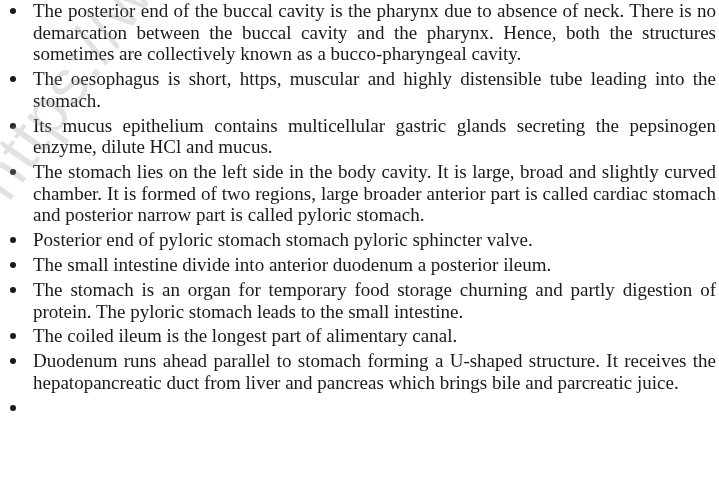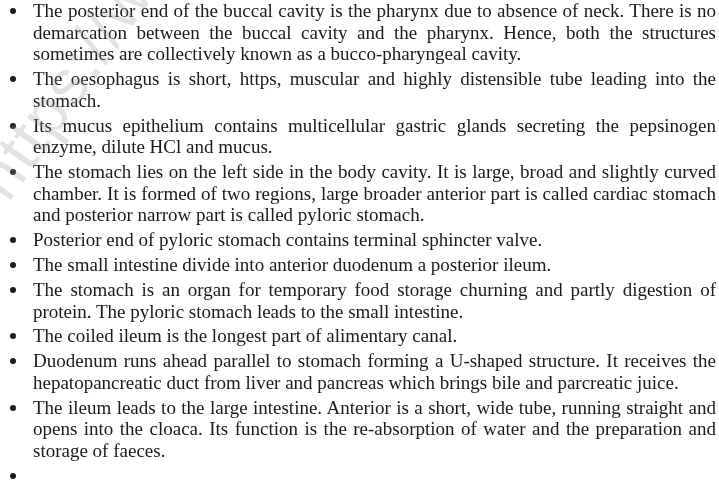--- a/index.html
+++ b/index.html
@@ -38,24 +38,23 @@
 </style>
 </head>
 <body>
 
 <div class="page">
   <ul class="bullets">
     <li><span class="dot"></span><span>The posterior end of the buccal cavity is the pharynx due to absence of neck. There is no demarcation between the buccal cavity and the pharynx. Hence, both the structures sometimes are collectively known as a bucco-pharyngeal cavity.</span></li>
     <li><span class="dot"></span><span>The oesophagus is short, https, muscular and highly distensible tube leading into the stomach.</span></li>
     <li><span class="dot"></span><span>Its mucus epithelium contains multicellular gastric glands secreting the pepsinogen enzyme, dilute HCl and mucus.</span></li>
     <li><span class="dot"></span><span>The stomach lies on the left side in the body cavity. It is large, broad and slightly curved chamber. It is formed of two regions, large broader anterior part is called cardiac stomach and posterior narrow part is called pyloric stomach.</span></li>
-    <li><span class="dot"></span><span>Posterior end of pyloric stomach contains terminal sphincter valve.</span></li>
+    <li><span class="dot"></span><span>Posterior end of pyloric stomach stomach pyloric sphincter valve.</span></li>
     <li><span class="dot"></span><span>The small intestine divide into anterior duodenum a posterior ileum.</span></li>
     <li><span class="dot"></span><span>The stomach is an organ for temporary food storage churning and partly digestion of protein. The pyloric stomach leads to the small intestine.</span></li>
     <li><span class="dot"></span><span>The coiled ileum is the longest part of alimentary canal.</span></li>
     <li><span class="dot"></span><span>Duodenum runs ahead parallel to stomach forming a U-shaped structure. It receives the hepatopancreatic duct from liver and pancreas which brings bile and parcreatic juice.</span></li>
-    <li><span class="dot"></span><span>The ileum leads to the large intestine. Anterior is a short, wide tube, running straight and opens into the cloaca. Its function is the re-absorption of water and the preparation and storage of faeces.</span></li>
     <li><span class="dot"></span></li>
 
   </ul>
 </div>
 
 <div class="watermark">https://www.s</div>
 
 </body></html>

